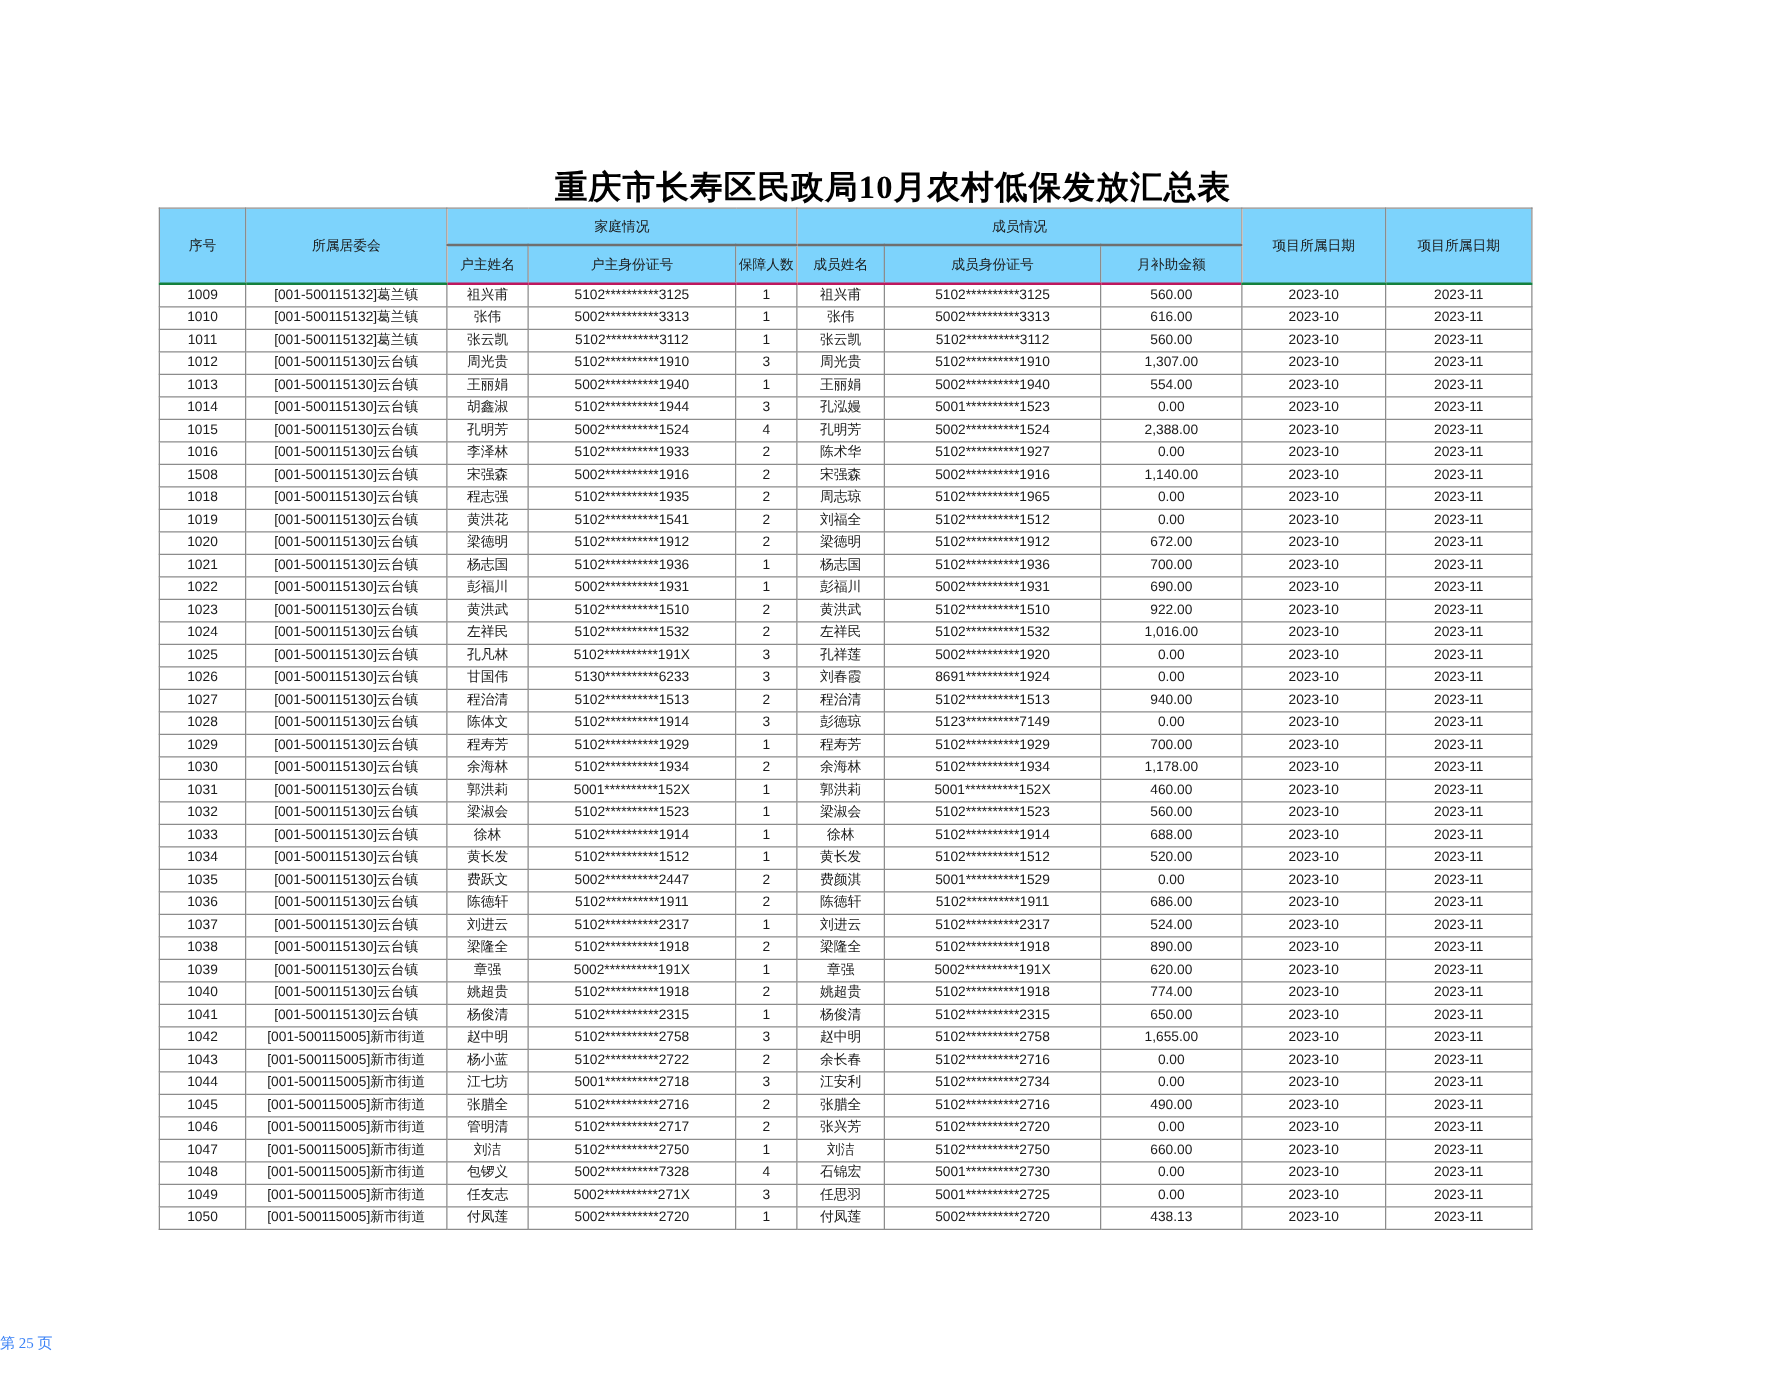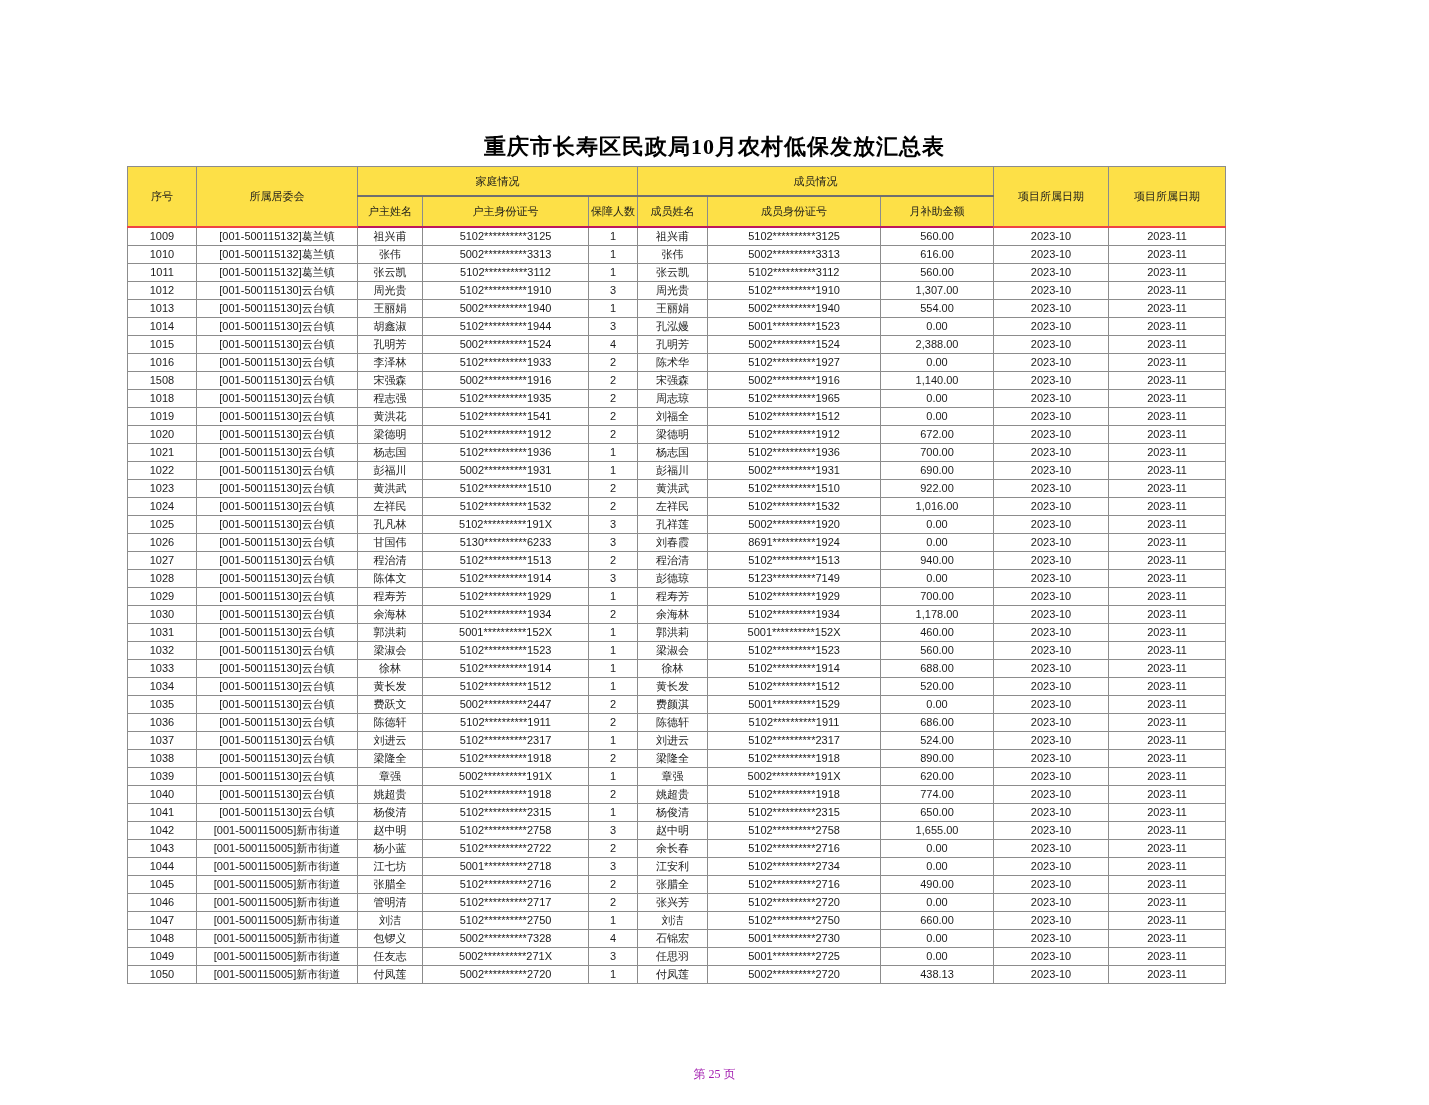--- a/index.html
+++ b/index.html
@@ -12,21 +12,21 @@
     color:#1a1a1a;
   }
   .doc-title{
     position:absolute;
     top:132px;
     left:0;
     width:1429px;
     text-align:center;
     font-family:"Liberation Serif", serif;
     font-weight:bold;
-    font-size:22px;
+    font-size:26px;
     letter-spacing:1px;
     color:#000;
   }
   table.summary{
     position:absolute;
     left:127px;
     top:166px;
     width:1098px;
     border-collapse:collapse;
     table-layout:fixed;
@@ -37,39 +37,39 @@
     padding:0 2px;
     text-align:center;
     vertical-align:middle;
     font-weight:normal;
     white-space:nowrap;
     overflow:hidden;
     color:#1a1a1a;
   }
   table.summary thead th{
     height:28px;
-    background:#fde047;
+    background:#7dd3fc;
   }
   table.summary thead tr.subhead th{ height:29px; }
   table.summary thead th.groupline{ border-bottom:2px solid #6f6f6f; }
   table.summary thead tr.subhead th{ border-bottom:2px solid #be185d; }
-  table.summary thead th[rowspan]{ border-bottom:2px solid #ef4444; }
+  table.summary thead th[rowspan]{ border-bottom:2px solid #15803d; }
   table.summary tbody td{
     height:17px;
     line-height:17px;
   }
   .page-footer{
     position:absolute;
     top:1066px;
     left:0;
     width:1429px;
-    text-align:center;
+    text-align:left;
     font-family:"Liberation Serif", serif;
     font-size:12px;
-    color:#a21caf;
+    color:#3b82f6;
   }
 </style>
 </head>
 <body>
 
 <div class="page">
 
   <div class="doc-title">重庆市长寿区民政局10月农村低保发放汇总表</div>
 
   <table class="summary">

